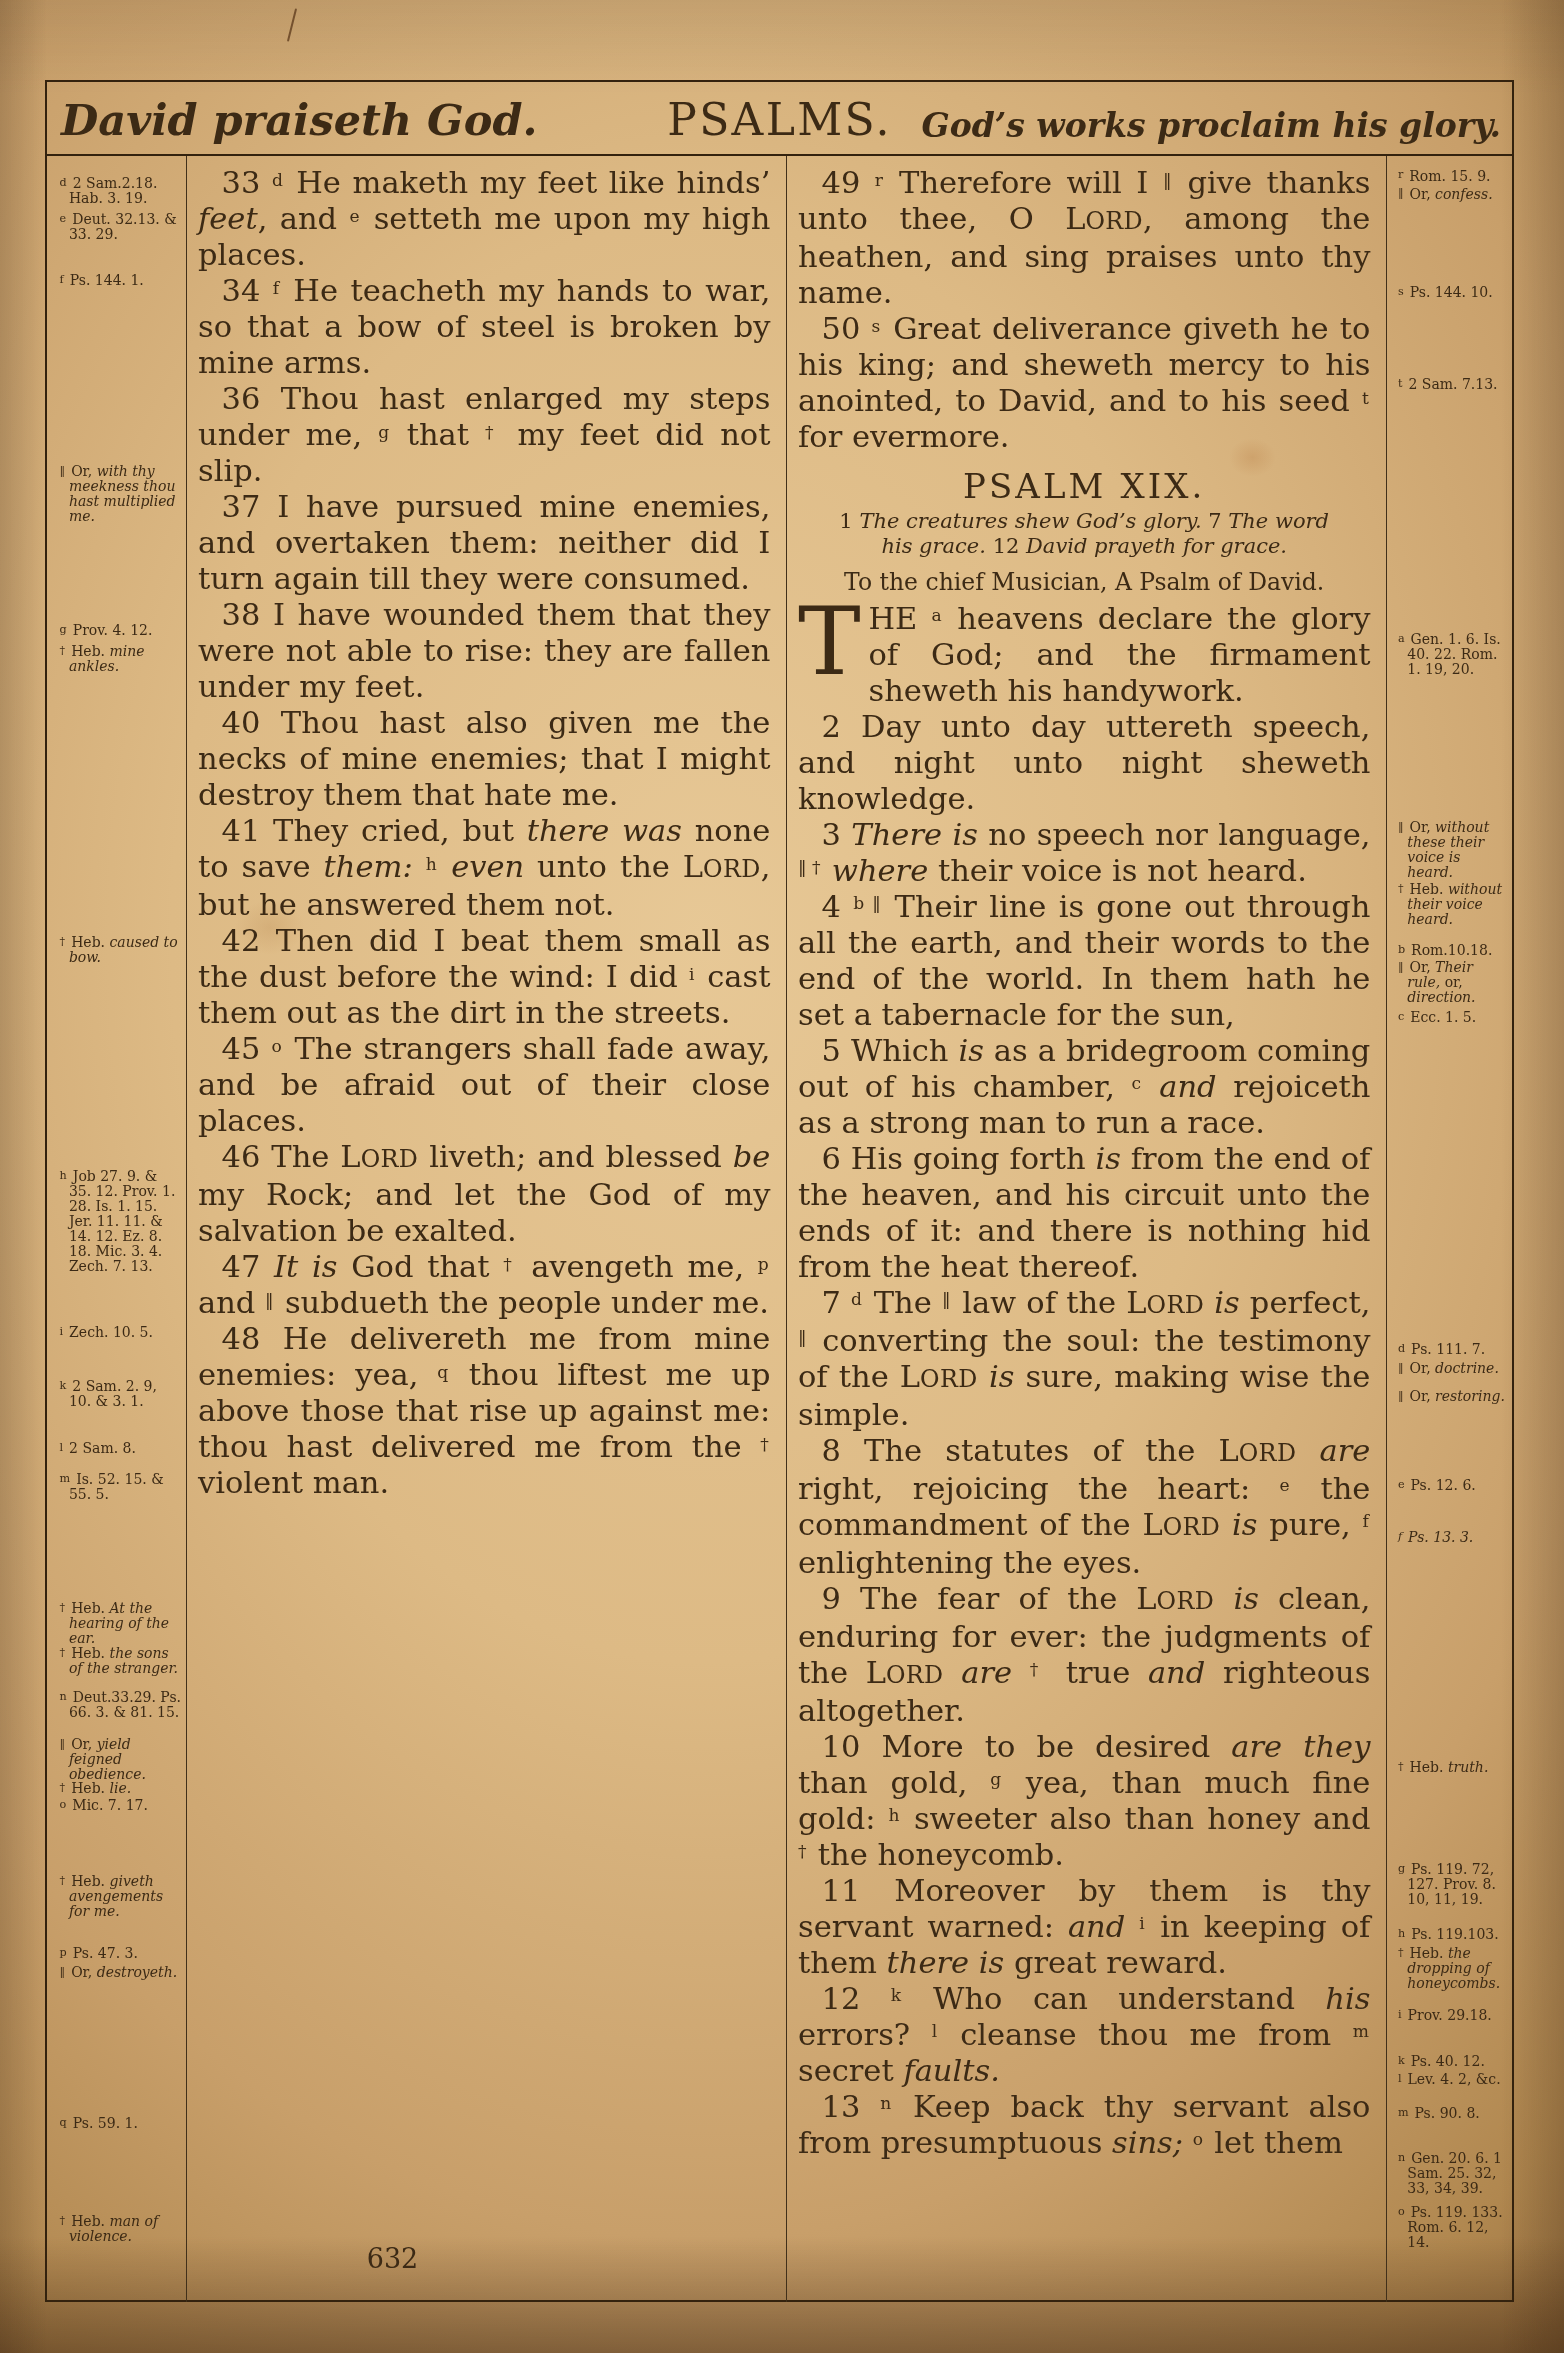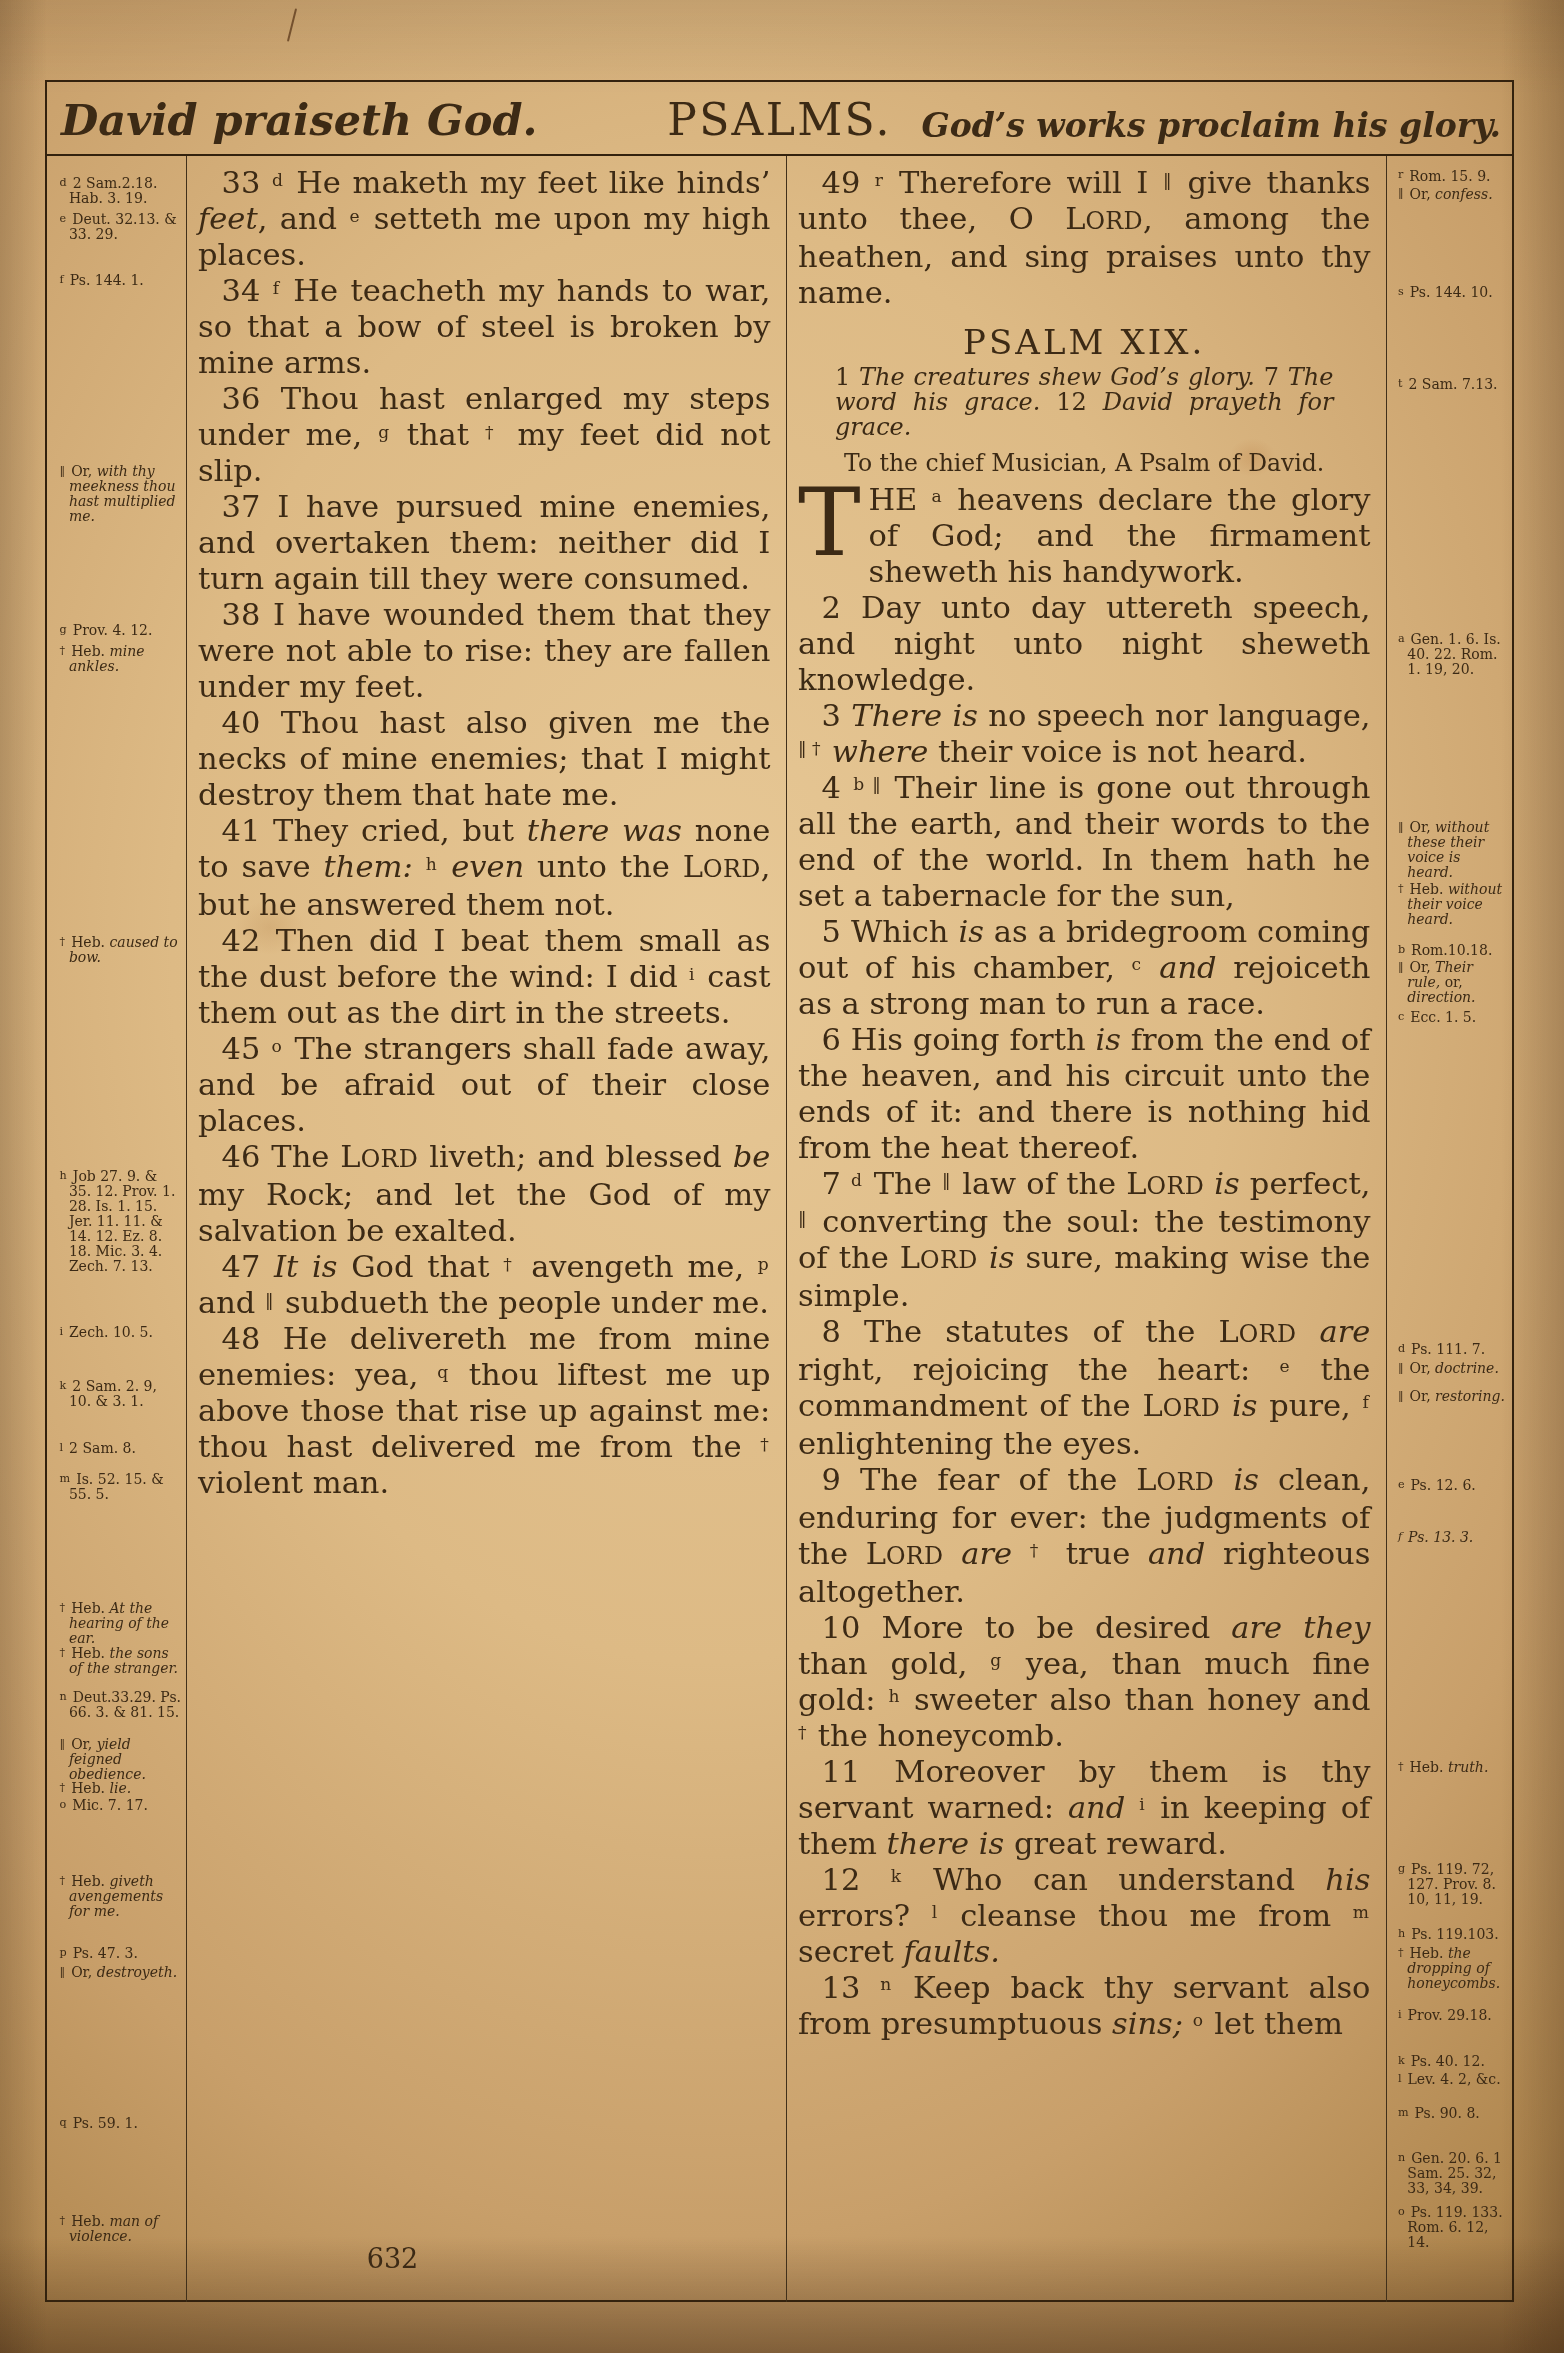--- a/index.html
+++ b/index.html
@@ -39,21 +39,21 @@
   .note { position:absolute; left:9.4px; right:3.9px; padding-left:12.5px; text-indent:-9.4px; }
   .mcol-right .note { left:7.8px; right:3.1px; }
 
   .verse { margin:0; text-indent:23.5px; }
   sup.mk { font-size:0.56em; vertical-align:0.45em; line-height:0; margin-right:1.6px; }
   .note sup.mk { font-size:0.8em; vertical-align:0.18em; }
   .lord .os { font-size:0.78em; letter-spacing:0.4px; }
 
   .psalm-heading { margin:12.5px 0 4.7px; text-align:center; font-size:34px;
     font-weight:normal; letter-spacing:3.1px; }
-  .psalm-summary { margin:0 37px; font-size:24px; line-height:25px; text-indent:0; }
+  .psalm-summary { margin:0 37px; text-align:center; font-size:21px; line-height:25px; text-indent:0; }
   .psalm-inscription { margin:9.4px 0 4.7px; text-align:center; font-size:23.5px; line-height:28px; text-indent:0; }
   .dropcap-verse { text-indent:0; }
   .dropcap { float:left; font-size:94px; line-height:70px; padding:6.3px 7.8px 0 0; }
 
   .page-number { position:absolute; left:283px; top:2161px; width:125px;
     text-align:center; font-size:27px; }
 </style>
 </head>
 <body>
 
@@ -108,20 +108,21 @@
         <p class="verse">42 Then did I beat them small as the dust before the wind: I did <sup class="mk">i</sup> cast them out as the dirt in the streets.</p>
         <p class="verse">45 <sup class="mk">o</sup> The strangers shall fade away, and be afraid out of their close places.</p>
         <p class="verse">46 The <span class="lord">L<span class="os">ORD</span></span> liveth; and blessed <em>be</em> my Rock; and let the God of my salvation be exalted.</p>
         <p class="verse">47 <em>It is</em> God that <sup class="mk">†</sup> avengeth me, <sup class="mk">p</sup> and <sup class="mk">‖</sup> subdueth the people under me.</p>
         <p class="verse">48 He delivereth me from mine enemies: yea, <sup class="mk">q</sup> thou liftest me up above those that rise up against me: thou hast delivered me from the <sup class="mk">†</sup> violent man.</p>
       </div>
 
     <div class="tcol tcol2">
       <div>
           <p class="verse">49 <sup class="mk">r</sup> Therefore will I <sup class="mk">‖</sup> give thanks unto thee, O <span class="lord">L<span class="os">ORD</span></span>, among the heathen, and sing praises unto thy name.</p>
+          <p class="verse">50 <sup class="mk">s</sup> Great deliverance giveth he to his king; and sheweth mercy to his anointed, to David, and to his seed <sup class="mk">t</sup> for evermore.</p>
         </div>
       <h2 class="psalm-heading">PSALM XIX.</h2>
       <p class="psalm-summary">1 <em>The creatures shew God’s glory.</em> 7 <em>The word his grace.</em> 12 <em>David prayeth for grace.</em></p>
       <p class="psalm-inscription">To the chief Musician, A Psalm of David.</p>
       <p class="verse dropcap-verse">
         <span class="dropcap">T</span><span>HE <sup class="mk">a</sup> heavens declare the glory of God; and the firmament sheweth his handywork.</span>
       </p>
       <div>
           <p class="verse">2 Day unto day uttereth speech, and night unto night sheweth knowledge.</p>
           <p class="verse">3 <em>There is</em> no speech nor language, <sup class="mk">‖ †</sup> <em>where</em> their voice is not heard.</p>

